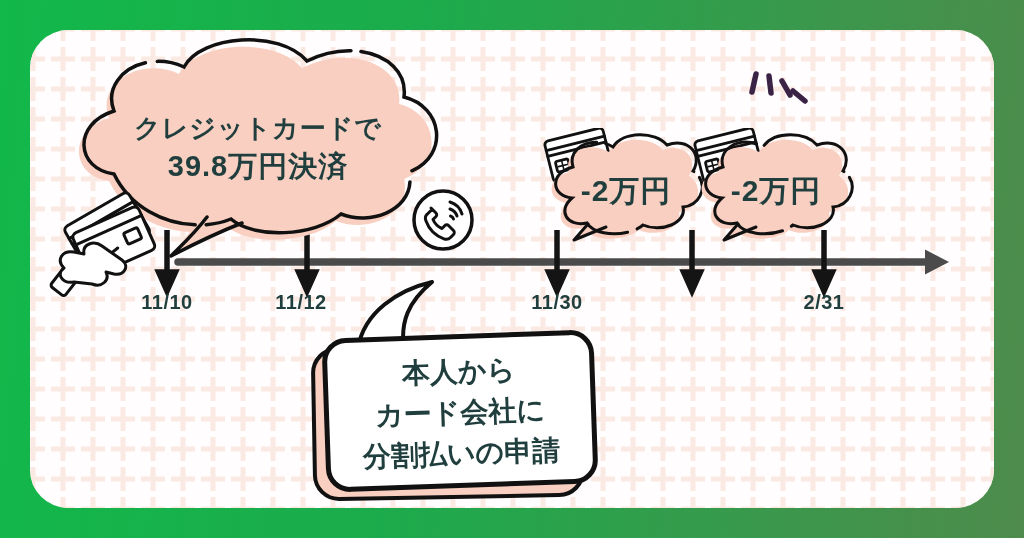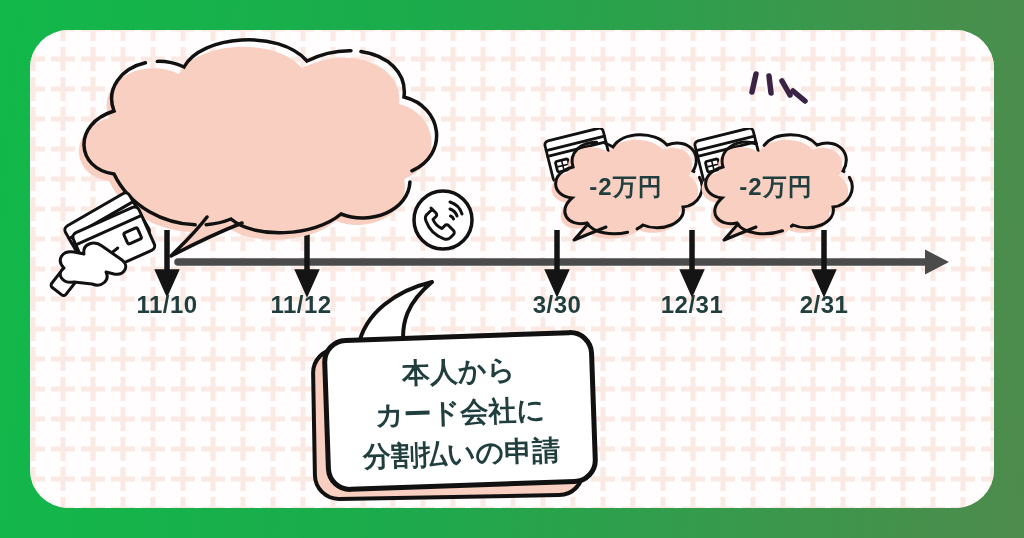--- a/index.html
+++ b/index.html
@@ -6,22 +6,22 @@
   body { font-family:"Liberation Sans","DejaVu Sans",sans-serif; }
   .stage{ position:relative; width:1024px; height:538px; overflow:hidden;
           background:linear-gradient(95deg,#12b84a 0%,#1cab4c 40%,#4e8b4c 100%); }
   .card{ position:absolute; left:30px; top:30px; width:964px; height:478px;
          background:#fffdfd; border-radius:38px; overflow:hidden; }
   .card svg{ display:block; }
   .abs{ position:absolute; }
   .ink-text{ color:#1f3e3d; font-weight:800; text-align:center; }
   .cloud-text{ left:118px; top:110px; width:280px; line-height:36px; font-size:26px; letter-spacing:1px;}
   .cloud-text .big{ font-size:29px; line-height:40px; letter-spacing:1px;}
-  .amount{ width:140px; font-size:24px; letter-spacing:1px; top:171px; }
-  .date{ top:291px; width:100px; font-size:24px; letter-spacing:.5px; }
+  .amount{ width:140px; font-size:30px; letter-spacing:1px; top:171px; }
+  .date{ top:291px; width:100px; font-size:20px; letter-spacing:.5px; }
   .overlay{ position:absolute; left:0; top:0; pointer-events:none; }
   
   .speech{ left:312px; top:328px; width:300px; height:186px; }
   .speech-shadow{ position:absolute; left:0; top:17px; width:272px; height:154px;
      background:#f8cfc0; border:4px solid #111; border-radius:26px; transform:rotate(-1deg); }
   .speech-body{ position:absolute; left:12px; top:6px; width:272px; height:154px;
      background:#fff; border:5px solid #111; border-radius:24px; transform:rotate(-2deg);
      padding-top:12px; z-index:2; }
   .speech-body div{ line-height:41px; font-size:28px; }
   .speech-tail{ position:absolute; left:34px; top:-48px; z-index:1; }
@@ -77,20 +77,24 @@
       <line x1="793" y1="91" x2="805" y2="101"></line>
     </g>
   </svg>
 
   <svg class="abs" style="left:58px;top:28px" width="392" height="248" viewBox="0 0 392 248">
     <path transform="translate(-5 7)" fill="#f8cfc0" d="M56 146 C18 141 14 96 56 83 C43 49 86 21 126 39 C143 7 221 1 249 33 C296 9 351 29 346 69 C386 79 391 129 351 144 C359 179 316 199 283 186 C256 209 196 211 173 191 C136 206 79 193 56 146 Z"></path>
     <path fill="#f8cfc0" d="M146 186 L113 228 L186 194 Z"></path>
     <path fill="none" stroke="#111" stroke-width="3.5" stroke-linecap="round" stroke-dasharray="160 12 210 10 170 13 230 11" d="M56 146 C18 141 14 96 56 83 C43 49 86 21 126 39 C143 7 221 1 249 33 C296 9 351 29 346 69 C386 79 391 129 351 144 C359 179 316 199 283 186 C256 209 196 211 173 191 C136 206 79 193 56 146 Z"></path>
     <path fill="none" stroke="#111" stroke-width="3.5" stroke-linecap="round" d="M149 189 C136 206 125 216 113 228 M113 228 C136 216 161 204 184 195"></path>
   </svg>
+  <div class="abs ink-text cloud-text">
+    <div>クレジットカードで</div>
+    <div class="big">39.8万円決済</div>
+  </div>
 
   <svg class="abs" style="left:48px;top:190px" width="118" height="112" viewBox="0 0 118 112">
     <g stroke="#111" stroke-width="3" fill="#fff" stroke-linejoin="round" stroke-linecap="round">
       <g transform="rotate(-30 60 40)">
         <rect x="22" y="16" width="74" height="48" rx="5"></rect>
         <line x1="22" y1="28" x2="96" y2="28"></line>
         <line x1="22" y1="34" x2="96" y2="34"></line>
       </g>
       <g transform="translate(6 12) rotate(-24 60 40)">
         <rect x="24" y="16" width="72" height="47" rx="5"></rect>
@@ -145,22 +149,21 @@
     </g>
     <path transform="translate(-4 5)" fill="#f8cfc0" d="M30 70 C9 68 7 45 31 39 C25 19 51 7 71 19 C81 3 113 3 125 17 C147 9 161 27 151 43 C167 53 161 77 141 79 C145 95 119 105 101 97 C87 109 53 109 45 95 C25 99 15 83 30 70 Z"></path>
     <path fill="#f8cfc0" d="M44 94 L32 112 L66 98 Z"></path>
     <path fill="none" stroke="#111" stroke-width="3" stroke-linecap="round" stroke-dasharray="100 9 110 8 95 10 140 9" d="M30 70 C9 68 7 45 31 39 C25 19 51 7 71 19 C81 3 113 3 125 17 C147 9 161 27 151 43 C167 53 161 77 141 79 C145 95 119 105 101 97 C87 109 53 109 45 95 C25 99 15 83 30 70 Z"></path>
     <path fill="none" stroke="#111" stroke-width="3" stroke-linecap="round" d="M46 96 L32 112 M32 112 L64 99"></path>
   </svg>
   <div class="abs ink-text amount" style="left:706px">-2万円</div>
 
   <div class="abs ink-text date" style="left:117px">11/10</div>
   <div class="abs ink-text date" style="left:251px">11/12</div>
-  <div class="abs ink-text date" style="left:507px">3/30</div>
-  <div class="abs ink-text date" style="left:642px">12/31</div>
+  <div class="abs ink-text date" style="left:507px">11/30</div>
   <div class="abs ink-text date" style="left:774px">2/31</div>
 
   <div class="abs speech">
     <div class="speech-shadow"></div>
     <svg class="speech-tail" width="104" height="70" viewBox="0 0 104 70">
       <path fill="#fff" d="M12 68 C18 32 52 10 86 2 C62 22 54 42 58 70 Z"></path>
       <path fill="none" stroke="#111" stroke-width="4" stroke-linecap="round" d="M12 68 C18 32 52 10 86 2 M86 2 C62 22 54 42 58 70"></path>
     </svg>
     <div class="speech-body ink-text">
       <div>本人から</div>

